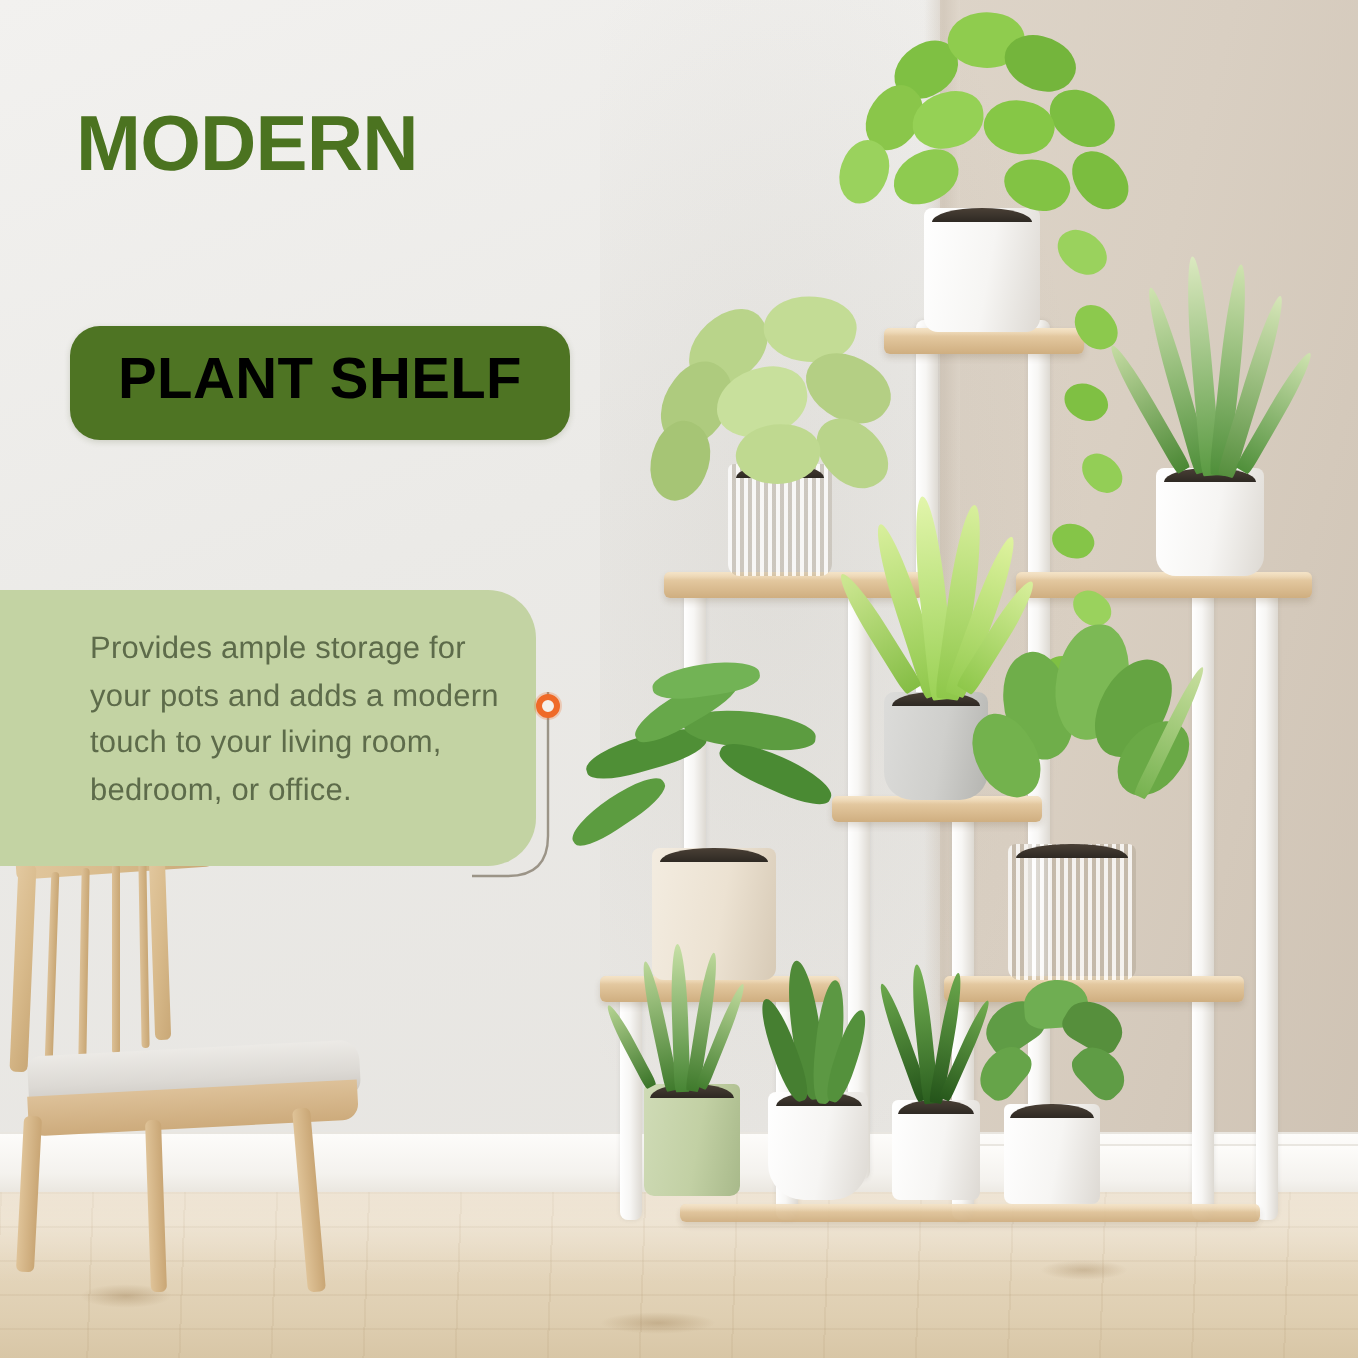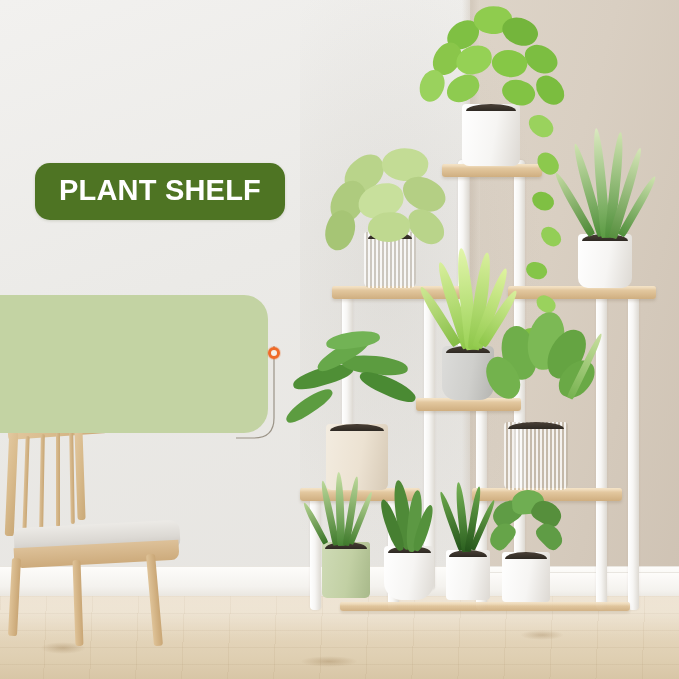--- a/index.html
+++ b/index.html
@@ -120,21 +120,21 @@
     position:absolute; left:38px; top:52px; width:300px;
     color:#4b7320;
     font-size:39px; font-weight:bold; line-height:1.10;
     letter-spacing:-0.4px; text-transform:uppercase;
   }
   .headline .l2 { display:block; }
   .badge {
     position:absolute; left:35px; top:163px;
     padding:11px 24px 13px 24px;
     background:#4e7423; border-radius:15px;
-    color:#ffffff; font-size:29px; font-weight:bold;
+    color:#000000; font-size:29px; font-weight:bold;
     letter-spacing:0.2px; text-transform:uppercase;
     box-shadow:0 1px 3px rgba(60,80,30,.18);
   }
   .callout-panel {
     position:absolute; left:-24px; top:295px; width:292px; height:138px;
     background:#c3d3a3;
     border-radius:0 24px 24px 0;
   }
   .callout-text {
     position:absolute; left:45px; top:313px; width:222px;
@@ -332,24 +332,26 @@
         <div class="leaf" style="left:216px; top:340px; width:32px; height:24px; background:#6fae52; transform:rotate(-4deg); border-radius:50% 50% 30% 30%;"></div>
         <div class="leaf" style="left:236px; top:352px; width:30px; height:22px; background:#568f3c; transform:rotate(30deg); border-radius:50% 50% 30% 30%;"></div>
         <div class="leaf" style="left:192px; top:376px; width:28px; height:20px; background:#66a449; transform:rotate(-50deg); border-radius:50% 50% 30% 30%;"></div>
         <div class="leaf" style="left:240px; top:376px; width:28px; height:20px; background:#5f9c45; transform:rotate(46deg); border-radius:50% 50% 30% 30%;"></div>
       </div>
 
     </div>
   </div>
 
   <div class="headline">
+    <span>MODERN</span>
   </div>
 
   <div class="badge">PLANT SHELF</div>
 
   <div class="callout-panel"></div>
+  <div class="callout-text">Provides ample storage for your pots and adds a modern touch to your living room, bedroom, or office.</div>
 
   <svg class="connector" viewBox="0 0 56 110" fill="none">
     <path d="M38 6 L38 78 Q38 98 18 98 L0 98" stroke="#8d8577" stroke-width="1.2" fill="none" opacity="0.85"></path>
   </svg>
   <div class="marker"></div>
 
 </div>
 
 </body></html>

